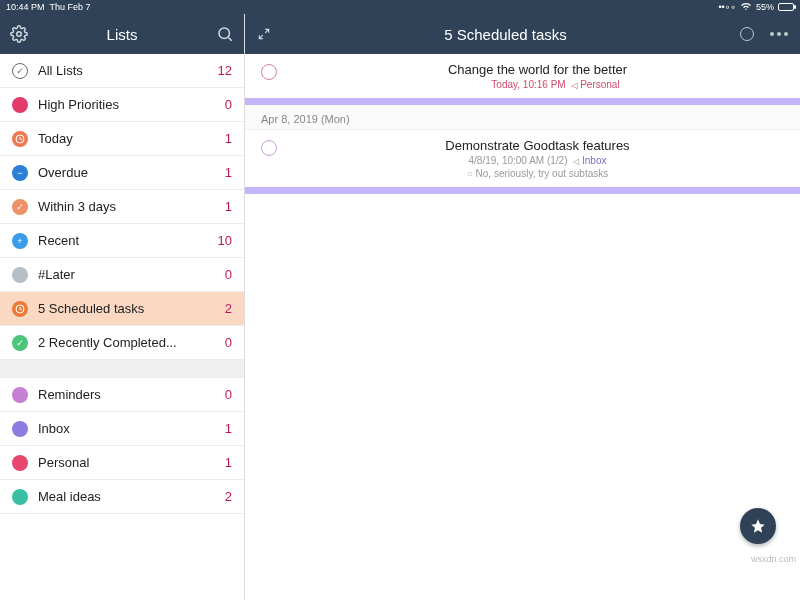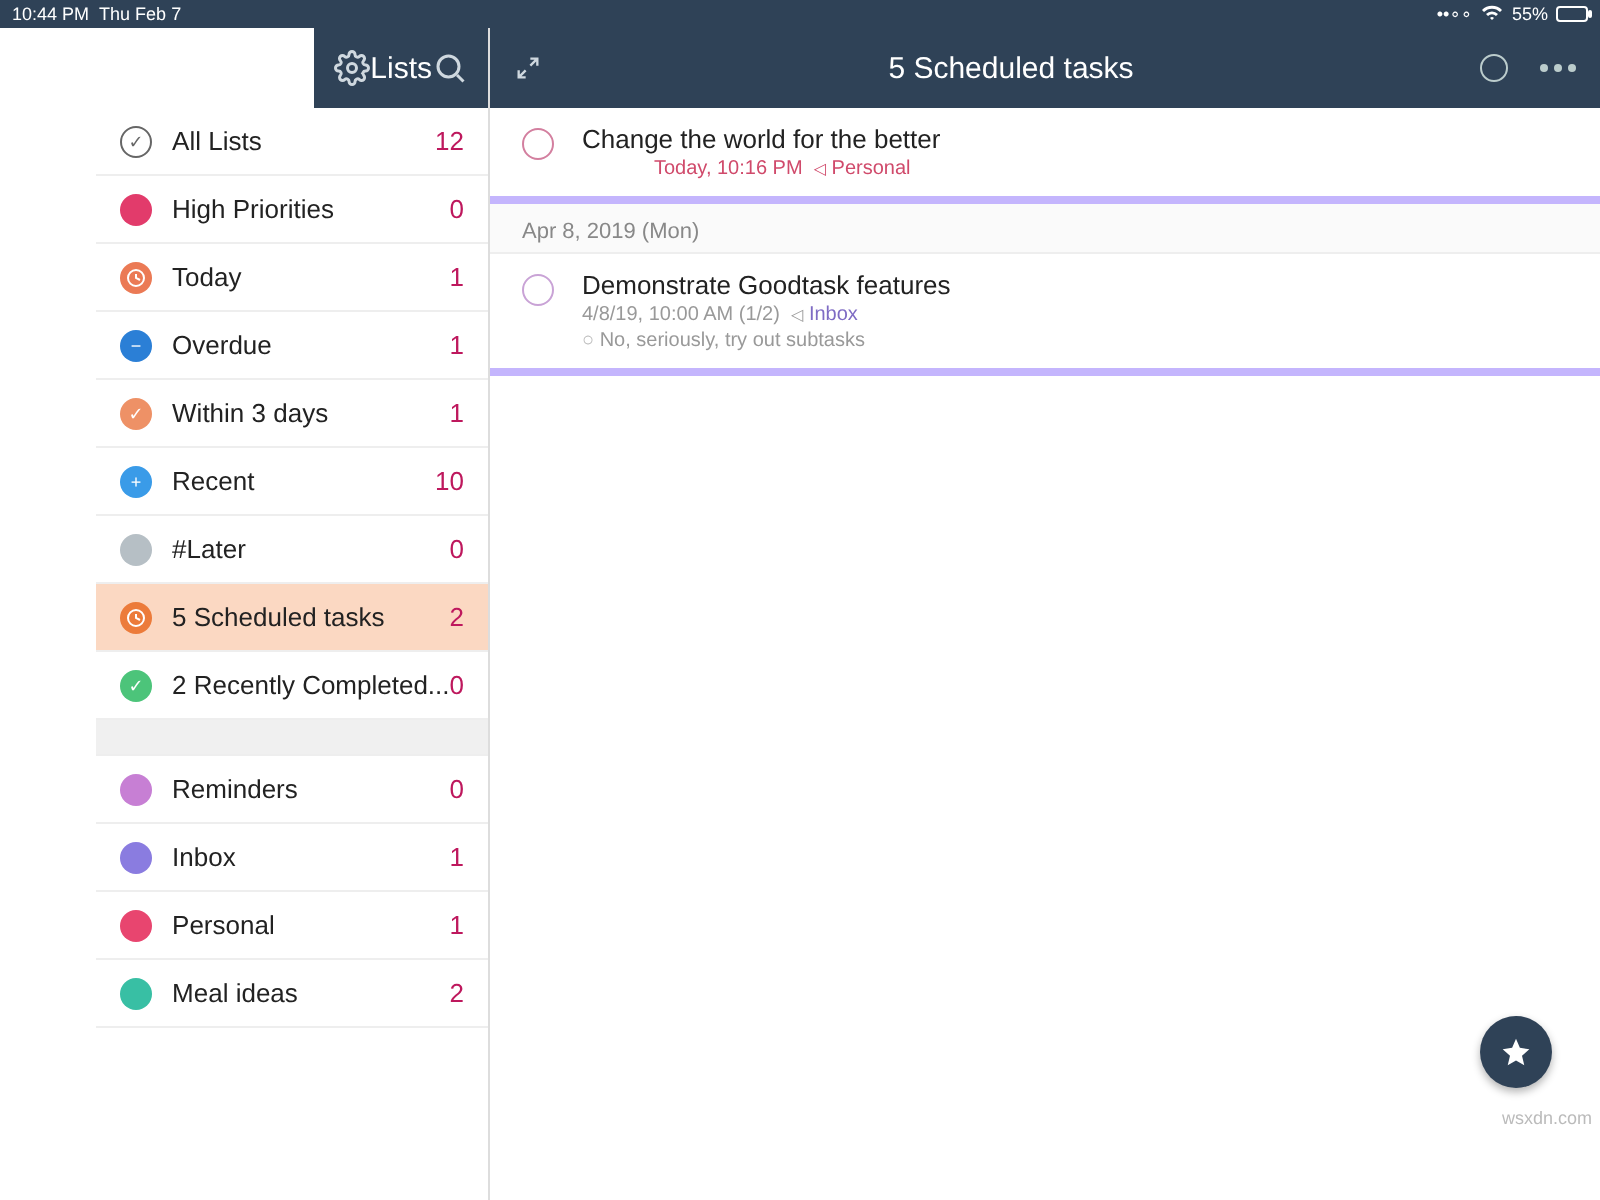--- a/index.html
+++ b/index.html
@@ -5,21 +5,21 @@
   * { box-sizing: border-box; margin: 0; padding: 0; }
   html, body { width: 800px; height: 600px; overflow: hidden; font-family: -apple-system, "Helvetica Neue", Arial, sans-serif; background: #fff; }
   .status-bar { height: 14px; background: #2f4257; color: #fff; display: flex; align-items: center; font-size: 9px; padding: 0 6px; }
   .status-left { flex: 0 0 auto; }
   .status-right { margin-left: auto; display: flex; align-items: center; gap: 4px; }
   .battery { width: 16px; height: 8px; border: 1px solid #fff; border-radius: 2px; position: relative; }
   .battery::after { content: ""; position: absolute; right: -3px; top: 1px; width: 2px; height: 4px; background: #fff; border-radius: 1px; }
   .battery-fill { height: 100%; background: #fff; width: 55%; }
 
   .app { display: flex; height: 586px; }
-  .sidebar { width: 245px; background: #fff; border-right: 1px solid #ddd; display: flex; flex-direction: column; align-items: flex-end; }
+  .sidebar { width: 245px; background: #fff; border-right: 1px solid #ddd; display: flex; flex-direction: column; }
   .sb-header { height: 40px; background: #2f4257; color: #fff; display: flex; align-items: center; padding: 0 10px; }
   .sb-header .title { flex: 1; text-align: center; font-size: 15px; font-weight: 400; }
   .icon { display: inline-flex; align-items: center; justify-content: center; }
   .list-scroll { flex: 1; overflow: hidden; }
   .list-item { display: flex; align-items: center; height: 34px; padding: 0 12px; font-size: 13px; color: #222; border-bottom: 1px solid #eee; }
   .list-item .circle { width: 16px; height: 16px; border-radius: 50%; margin-right: 10px; flex-shrink: 0; display: flex; align-items: center; justify-content: center; font-size: 9px; color: #fff; }
   .list-item .label { flex: 1; white-space: nowrap; overflow: hidden; text-overflow: ellipsis; }
   .list-item .count { color: #be185d; font-size: 13px; }
   .list-item.selected { background: #fbd8c2; }
   .section-gap { height: 18px; background: #f0f0f0; border-bottom: 1px solid #eee; }
@@ -29,21 +29,21 @@
   .main-header .title { flex: 1; text-align: center; font-size: 15px; }
   .expand-icon { width: 14px; height: 14px; }
   .header-right { display: flex; align-items: center; gap: 16px; }
   .ring { width: 14px; height: 14px; border: 1.5px solid #bcc; border-radius: 50%; }
 
   .dots { display: flex; gap: 3px; }
   .dots span { width: 4px; height: 4px; background: #bcc; border-radius: 50%; }
 
   .tasks { flex: 1; }
   .group-header { font-size: 11px; color: #888; padding: 8px 16px 4px; background: #fafafa; border-bottom: 1px solid #eee; }
-  .task-row { display: flex; padding: 8px 16px; border-bottom: 4px solid #c4b5fd; }
+  .task-row { display: flex; padding: 8px 16px; border-bottom: 7px solid #c4b5fd; text-align: center; }
   .task-checkbox { width: 16px; height: 16px; border: 1.5px solid #d37f9f; border-radius: 50%; margin-right: 14px; margin-top: 2px; flex-shrink: 0; }
   .task-body { flex: 1; }
   .task-title { font-size: 13px; color: #222; }
   .task-meta { font-size: 10px; margin-top: 2px; }
   .task-meta.red { color: #d04a6b; margin-left: 36px; }
   .task-meta.gray { color: #999; }
   .task-meta .inbox-tag { color: #7f6cc4; }
   .subtask-line { font-size: 10px; color: #999; margin-top: 2px; }
   .subtask-line::before { content: "○ "; color: #bbb; }
 

